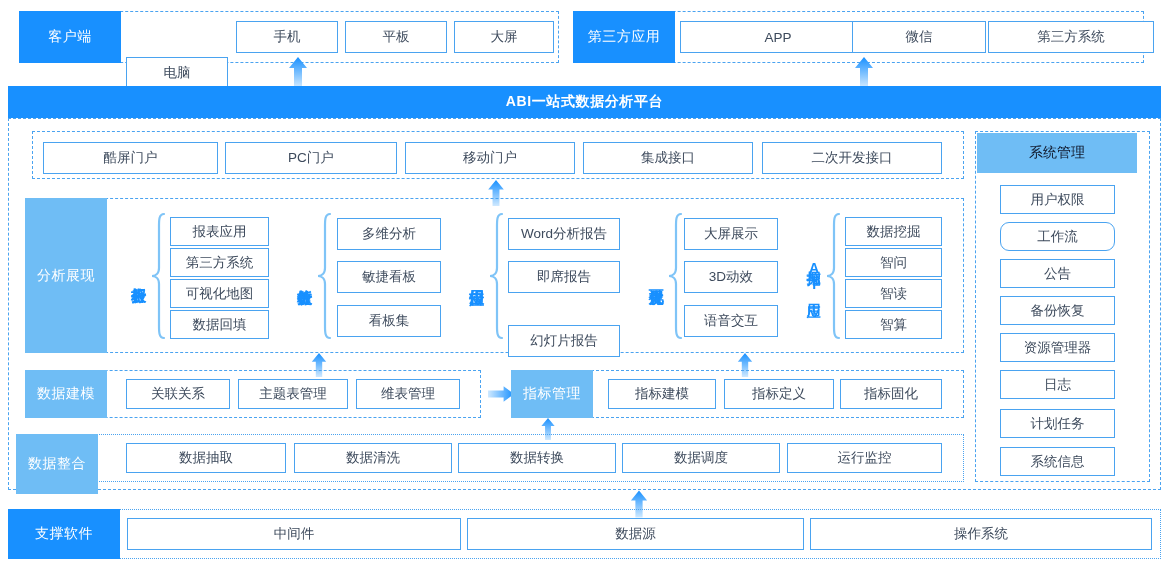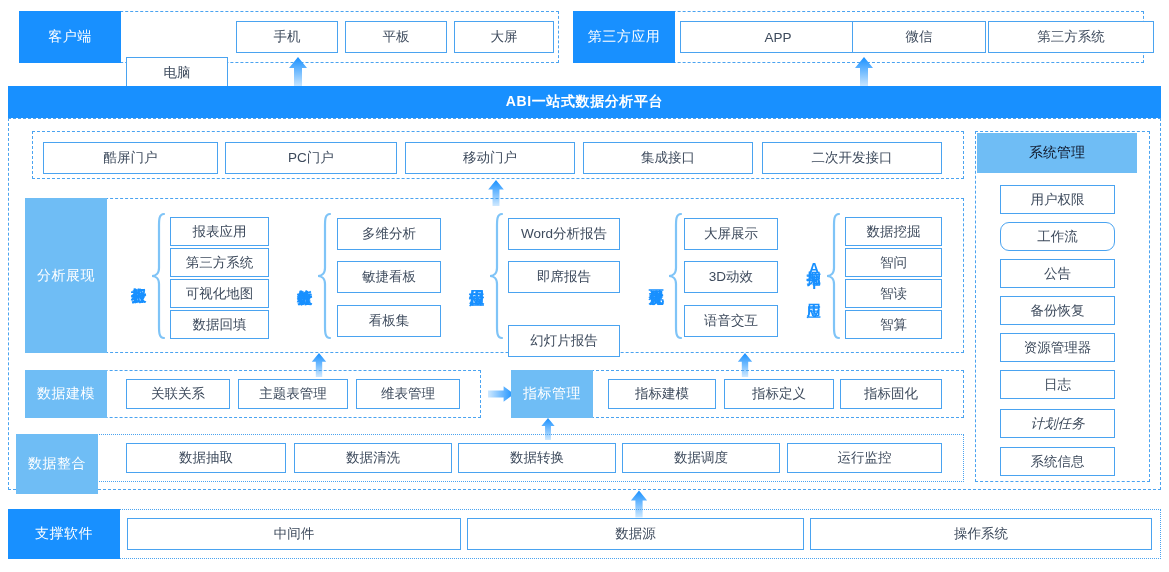--- a/index.html
+++ b/index.html
@@ -218,21 +218,21 @@
   <div class="box" style="left:787px; top:443px; width:155px; height:30px;">运行监控</div>
 
   <div class="dashed-zone" style="left:975px; top:131px; width:175px; height:351px;"></div>
   <div class="sys-head" style="left:977px; top:133px; width:160px; height:40px;">系统管理</div>
   <div class="box" style="left:1000px; top:185px; width:115px; height:29px;">用户权限</div>
   <div class="box" style="left:1000px; top:222px; width:115px; height:29px;border-radius:9px;">工作流</div>
   <div class="box" style="left:1000px; top:259px; width:115px; height:29px;">公告</div>
   <div class="box" style="left:1000px; top:296px; width:115px; height:29px;">备份恢复</div>
   <div class="box" style="left:1000px; top:333px; width:115px; height:29px;">资源管理器</div>
   <div class="box" style="left:1000px; top:370px; width:115px; height:29px;">日志</div>
-  <div class="box" style="left:1000px; top:409px; width:115px; height:29px;font-style:italic;">计划任务</div>
+  <div class="box" style="left:1000px; top:409px; width:115px; height:29px;">计划任务</div>
   <div class="box" style="left:1000px; top:447px; width:115px; height:29px;">系统信息</div>
 
   <svg class="arrow-up" style="left:630px; top:490px;" width="18" height="28" viewBox="0 0 20 30">
     <path d="M10 0 L19 11 L14 11 L14 30 L6 30 L6 11 L1 11 Z" fill="url(#gu1)"></path>
   </svg>
 
   <div class="dotted-zone" style="left:119px; top:509px; width:1042px; height:50px;"></div>
   <div class="side-label dark" style="left:8px; top:509px; width:112px; height:50px;">支撑软件</div>
   <div class="box" style="left:127px; top:518px; width:334px; height:32px;">中间件</div>
   <div class="box" style="left:467px; top:518px; width:337px; height:32px;">数据源</div>

